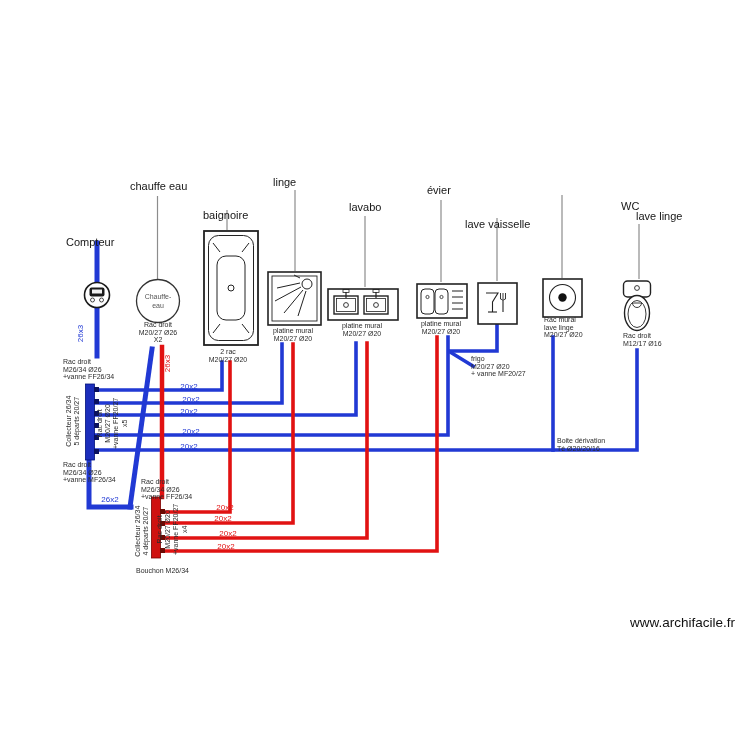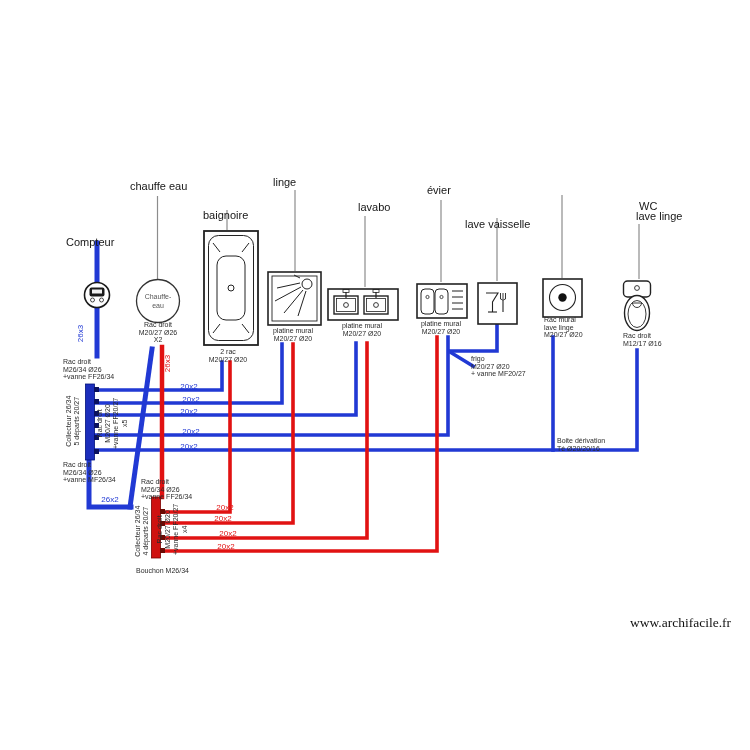--- a/index.html
+++ b/index.html
@@ -8,21 +8,21 @@
   #pipes{position:absolute;left:0;top:0;}
   .lbl{position:absolute;color:#2b2b2b;}
   .s{font-size:7px;line-height:7.6px;}
   .title{font-size:11px;color:#161616;white-space:nowrap;text-align:center;}
   .ctr{text-align:center;}
   .rot{transform:rotate(-90deg);}
   .blue{color:#2139d4;}
   .red{color:#e11212;}
   .psize{font-size:8px;width:30px;text-align:center;white-space:nowrap;}
   .vtext{font-size:7px;line-height:8.2px;text-align:center;white-space:nowrap;}
-  .wm{position:absolute;left:630px;top:615px;font-size:13.5px;color:#111;font-family:Liberation Serif, serif;}
+  .wm{position:absolute;left:630px;top:615px;font-size:13.5px;color:#111;}
   .ce-txt{position:absolute;left:136px;top:292px;width:44px;font-size:7px;line-height:9px;
           text-align:center;color:#555;}
 </style>
 </head>
 <body>
 
 <div id="canvas">
 
   <svg id="pipes" width="750" height="750" viewBox="0 0 750 750">
 
@@ -162,24 +162,24 @@
       <ellipse cx="637" cy="313" rx="12.5" ry="17.5" fill="#fff" stroke-width="1.4"></ellipse>
       <ellipse cx="637" cy="314" rx="9" ry="13.5" stroke-width="0.9"></ellipse>
       <path d="M632.5,303 h9 a4.5,4.5 0 0 1 -9,0 z" stroke-width="0.9"></path>
     </g>
   </svg>
 
   <div class="lbl title" style="left:66px;top:236px">Compteur</div>
   <div class="lbl title" style="left:130px;top:180px">chauffe eau</div>
   <div class="lbl title" style="left:203px;top:209px">baignoire</div>
   <div class="lbl title" style="left:273px;top:176px">linge</div>
-  <div class="lbl title" style="left:358px;top:201px">lavabo</div>
+  <div class="lbl title" style="left:349px;top:201px">lavabo</div>
   <div class="lbl title" style="left:427px;top:184px">évier</div>
   <div class="lbl title" style="left:465px;top:218px">lave vaisselle</div>
-  <div class="lbl title" style="left:639px;top:200px">WC</div>
+  <div class="lbl title" style="left:621px;top:200px">WC</div>
   <div class="lbl title" style="left:636px;top:210px">lave linge</div>
 
   <div class="ce-txt">
     <div>Chauffe-</div>
     <div>eau</div>
   </div>
 
   <div class="lbl s ctr" style="left:130px;top:321px;width:56px">
     <div>Rac droit</div>
     <div>M20/27 Ø26</div>

